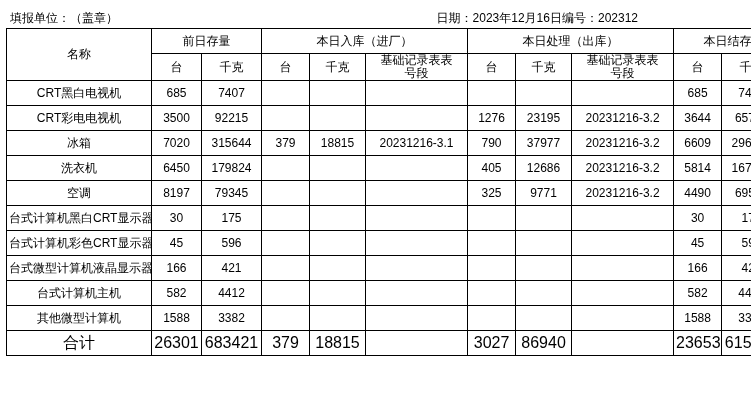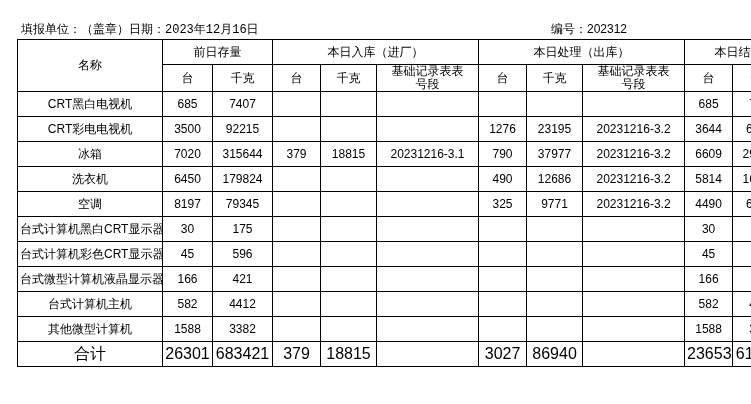--- a/index.html
+++ b/index.html
@@ -13,39 +13,38 @@
     font-family: "Liberation Sans", sans-serif;
     font-size: 12px;
     color: #000000;
     overflow: hidden;
   }
   .sheet {
     width: 648px;
     height: 404px;
     position: relative;
     box-sizing: border-box;
-    padding: 17px;
+    padding: 6px;
   }
   .header-row {
     display: flex;
     align-items: center;
     height: 22px;
     padding: 4px 4px 2px 4px;
     box-sizing: border-box;
     font-size: 12px;
   }
   .hdr-left {
     flex: 0 0 auto;
     white-space: nowrap;
   }
   .hdr-center {
     flex: 1 1 auto;
-    text-align: left;
-    white-space: nowrap;
-    font-family: Liberation Mono, monospace;
+    text-align: right;
+    white-space: nowrap;
   }
   .hdr-right {
     flex: 0 0 auto;
     white-space: nowrap;
     text-align: center;
     overflow: hidden;
   }
   table.main {
     border-collapse: collapse;
     table-layout: fixed;
@@ -181,21 +180,21 @@
         <td class="num">296482</td>
       </tr>
 
       <tr>
         <td class="name">洗衣机</td>
         <td class="num">6450</td>
         <td class="num">179824</td>
         <td class="num"></td>
         <td class="num"></td>
         <td class="num"></td>
-        <td class="num">490</td>
+        <td class="num">405</td>
         <td class="num">12686</td>
         <td class="num small">20231216-3.2</td>
         <td class="num">5814</td>
         <td class="num">167138</td>
       </tr>
 
       <tr>
         <td class="name">空调</td>
         <td class="num">8197</td>
         <td class="num">79345</td>

